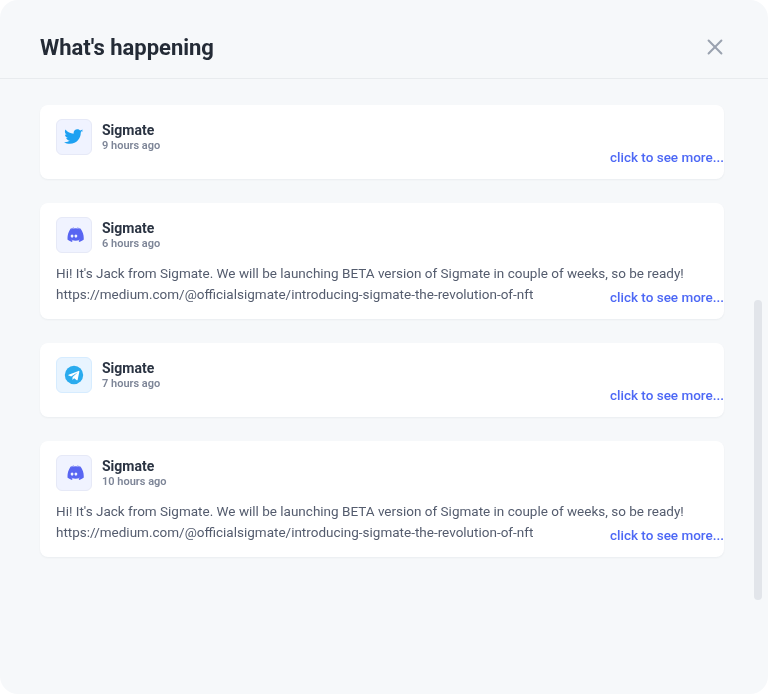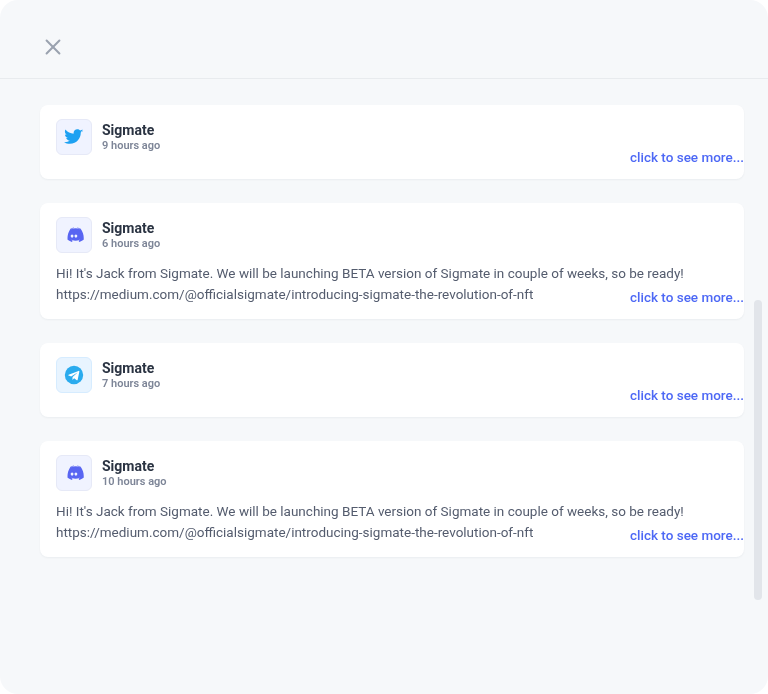--- a/index.html
+++ b/index.html
@@ -35,21 +35,21 @@
     width: 26px;
     height: 26px;
     cursor: pointer;
     color: #9aa2af;
     display:flex;
     align-items:center;
     justify-content:center;
   }
   .close-btn svg { width: 22px; height: 22px; stroke: currentColor; }
   .feed {
-    padding: 26px 24px 0 40px;
+    padding: 26px 44px 0 40px;
     height: calc(694px - 90px);
     overflow-y: hidden;
     position: relative;
   }
   .card {
     background: #ffffff;
     border-radius: 8px;
     box-shadow: 0 1px 2px rgba(20,30,50,0.05);
     margin-bottom: 24px;
     padding: 14px 16px 14px 16px;
@@ -110,20 +110,21 @@
     background: #e2e5ea;
     border-radius: 4px;
   }
 </style>
 </head>
 <body>
 
 <div class="panel">
 
   <div class="header">
+    <div class="title">What's happening</div>
     <div class="close-btn">
       <svg viewBox="0 0 24 24" fill="none" stroke-width="2.2" stroke-linecap="round">
         <line x1="5" y1="5" x2="19" y2="19"></line>
           <line x1="19" y1="5" x2="5" y2="19"></line>
       </svg>
     </div>
   </div>
 
   <div class="feed">
 

